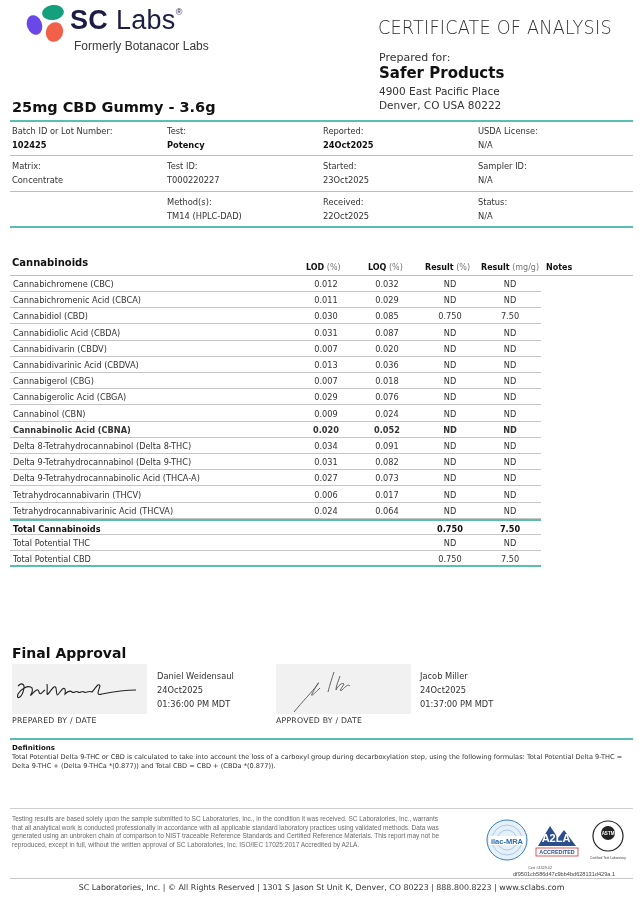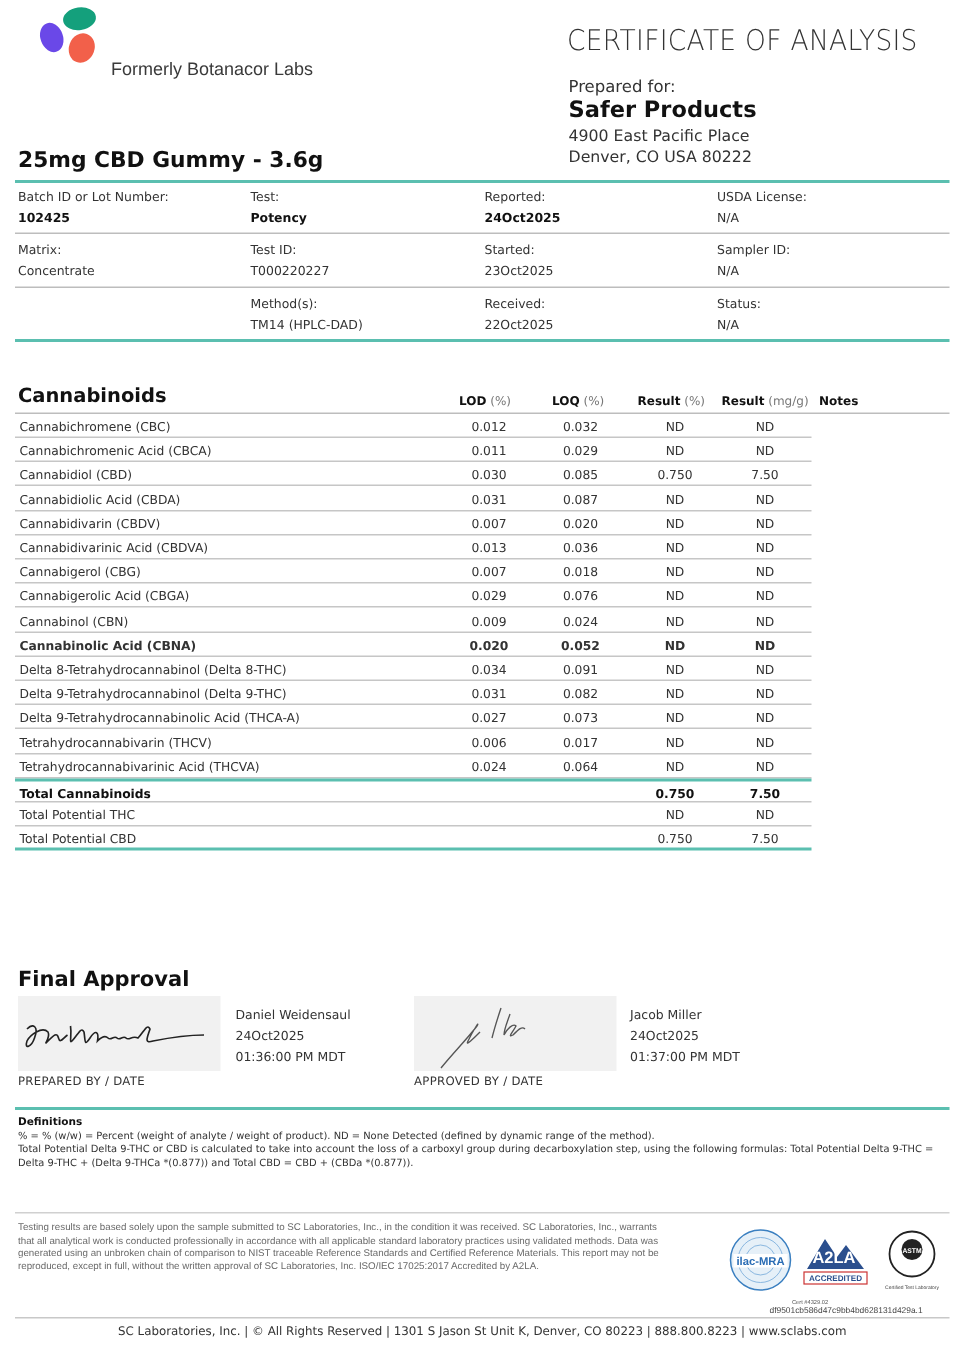--- a/index.html
+++ b/index.html
@@ -26,21 +26,21 @@
   .product-title { position: absolute; left: 12px; top: 99px; font-size: 14.5px; font-weight: bold; color: #111; }
 
   .teal-line { position: absolute; left: 10px; width: 623px; height: 2px; background: #5bbfb0; }
   .grey-line { position: absolute; left: 10px; width: 623px; height: 1px; background: #bdbdbd; }
 
   .meta-cell { position: absolute; font-size: 8.3px; line-height: 12px; color: #333; white-space: nowrap; }
   .meta-cell .lbl { display: block; }
   .meta-cell .val { display: block; margin-top: 2px; }
   .meta-cell .val.bold { font-weight: bold; color: #111; }
 
-  .can-title { position: absolute; left: 12px; top: 257px; font-size: 13px; font-weight: bold; color: #111; }
+  .can-title { position: absolute; left: 12px; top: 257px; font-size: 10px; font-weight: bold; color: #111; }
   .col-head { position: absolute; top: 263px; font-size: 8px; color: #333; white-space: nowrap; }
   .col-head b { color: #111; }
   .col-head .unit { color: #777; }
   .head-line { position: absolute; left: 10px; top: 275px; width: 623px; height: 1px; background: #bdbdbd; }
 
   .row { position: absolute; left: 10px; width: 531px; height: 16px; border-bottom: 1px solid #c6c6c6; font-size: 8.2px; color: #333; }
   .row span { position: absolute; top: 3px; white-space: nowrap; }
   .row .name { left: 3px; }
   .row .lod { left: 296px; width: 40px; text-align: center; }
   .row .loq { left: 357px; width: 40px; text-align: center; }
@@ -66,20 +66,21 @@
 
   .footer { position: absolute; left: 0; top: 883px; width: 643px; text-align: center; font-size: 7.9px; color: #333; }
 </style>
 </head>
 <body>
 
 <div class="logo">
   <div class="blob green"></div>
   <div class="blob purple"></div>
   <div class="blob orange"></div>
+  <div class="brand"><b>SC</b> <span class="labs">Labs</span><sup>®</sup></div>
   <div class="formerly">Formerly Botanacor Labs</div>
 </div>
 
 <div class="coa-title">CERTIFICATE OF ANALYSIS</div>
 <div class="prepared-label">Prepared for:</div>
 <div class="client-name">Safer Products</div>
 <div class="client-addr1">4900 East Pacific Place</div>
 <div class="client-addr2">Denver, CO USA 80222</div>
 
 <div class="product-title">25mg CBD Gummy - 3.6g</div>
@@ -292,21 +293,20 @@
 <div class="sig-info" style="left:420px; top:669px;">
   <div>Jacob Miller</div>
   <div>24Oct2025</div>
   <div>01:37:00 PM MDT</div>
 </div>
 <div class="sig-label" style="left:276px; top:716px;">APPROVED BY / DATE</div>
 
 <div class="teal-line" style="top:738px;"></div>
 <div class="def-title">Definitions</div>
 <div class="def-text">
-  <div>% = % (w/w) = Percent (weight of analyte / weight of product). ND = None Detected (defined by dynamic range of the method).</div>
   <div>Total Potential Delta 9-THC or CBD is calculated to take into account the loss of a carboxyl group during decarboxylation step, using the following formulas: Total Potential Delta 9-THC = Delta 9-THC + (Delta 9-THCa *(0.877)) and Total CBD = CBD + (CBDa *(0.877)).</div>
 </div>
 
 <div class="grey-line" style="top:808px; background:#d0d0d0;"></div>
 <div class="disclaimer">Testing results are based solely upon the sample submitted to SC Laboratories, Inc., in the condition it was received. SC Laboratories, Inc., warrants that all analytical work is conducted professionally in accordance with all applicable standard laboratory practices using validated methods. Data was generated using an unbroken chain of comparison to NIST traceable Reference Standards and Certified Reference Materials. This report may not be reproduced, except in full, without the written approval of SC Laboratories, Inc. ISO/IEC 17025:2017 Accredited by A2LA.</div>
 
 <div class="badge" style="left:485px; top:818px; width:44px; height:44px;">
   <svg width="44" height="44" viewBox="0 0 44 44">
     <circle cx="22" cy="22" r="20" fill="#e6f0f8" stroke="#3a7fc0" stroke-width="1"></circle>
     <circle cx="22" cy="22" r="15" fill="none" stroke="#7fb0dd" stroke-width="0.6"></circle>

